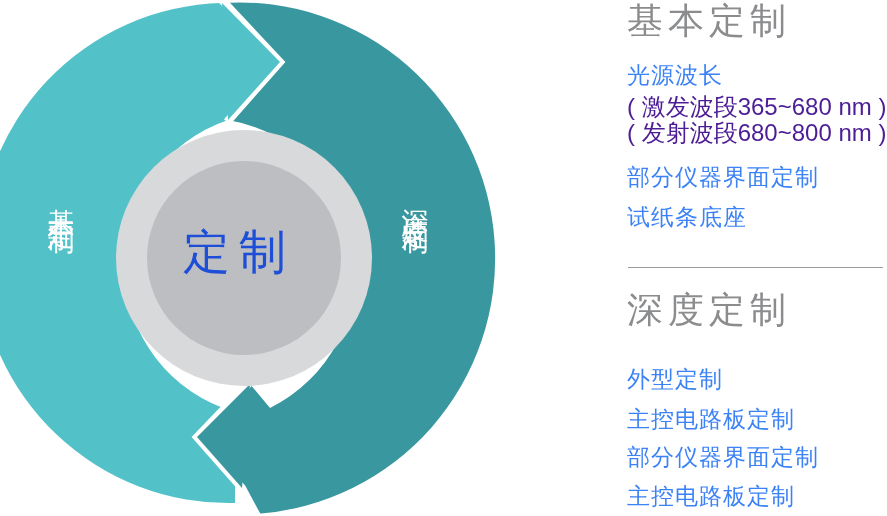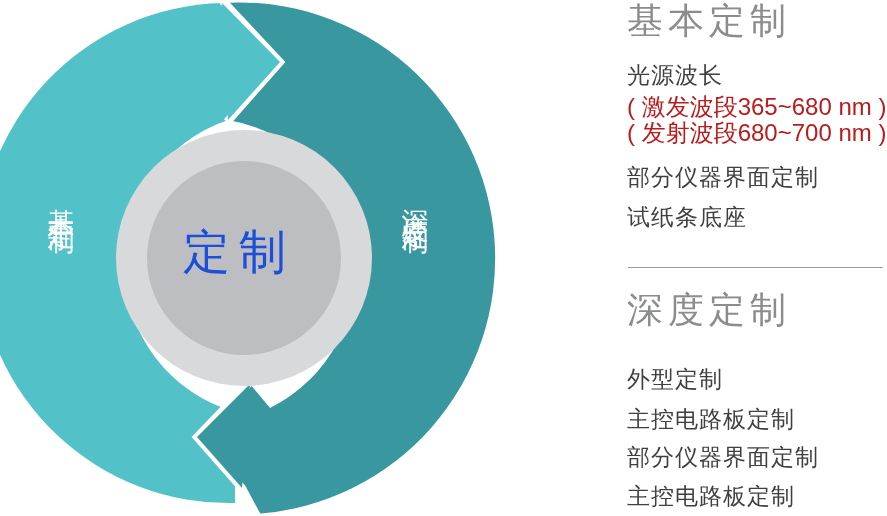--- a/index.html
+++ b/index.html
@@ -27,22 +27,22 @@
     left:149px;top:228px;width:180px;
     text-align:center;
     font-size:47px;
     letter-spacing:9px;
     color:#1d4ed8;
     line-height:1;
   }
   .panel{position:absolute;left:0;top:0;width:887px;height:516px;}
   .panel .line{position:absolute;left:627px;line-height:1;white-space:nowrap;}
   .h1{font-size:36px;color:#8B8C8E;letter-spacing:5px;}
-  .body-line{font-size:23px;color:#404040;letter-spacing:1px;}
-  .paren-line{font-size:24px;color:#b91c1c;letter-spacing:0px;}
+  .body-line{font-size:23px;color:#3b82f6;letter-spacing:1px;}
+  .paren-line{font-size:24px;color:#4c1d95;letter-spacing:0px;}
   .divider{
     position:absolute;left:628px;top:267px;
     width:255px;height:1px;background:#9B9D9E;
   }
   .t-title1{top:3px;}
   .t-i0{top:64px;}
   .t-i1{top:95px;}
   .t-i2{top:121px;}
   .t-i3{top:166px;}
   .t-i4{top:206px;}
@@ -74,21 +74,21 @@
   </svg>
 
   <div class="arc-label left">基本定制</div>
   <div class="arc-label right">深度定制</div>
   <div class="center-label">定制</div>
 
   <div class="panel">
     <div class="line h1 t-title1">基本定制</div>
     <div class="line body-line t-i0">光源波长</div>
     <div class="line paren-line t-i1">( 激发波段365~680 nm )</div>
-    <div class="line paren-line t-i2">( 发射波段680~700 nm )</div>
+    <div class="line paren-line t-i2">( 发射波段680~800 nm )</div>
     <div class="line body-line t-i3">部分仪器界面定制</div>
     <div class="line body-line t-i4">试纸条底座</div>
 
     <div class="divider"></div>
 
     <div class="line h1 t-title2">深度定制</div>
     <div class="line body-line t-j1">主控电路板定制</div>
     <div class="line body-line t-j0">外型定制</div>
     <div class="line body-line t-j2">部分仪器界面定制</div>
     <div class="line body-line t-j3">主控电路板定制</div>

